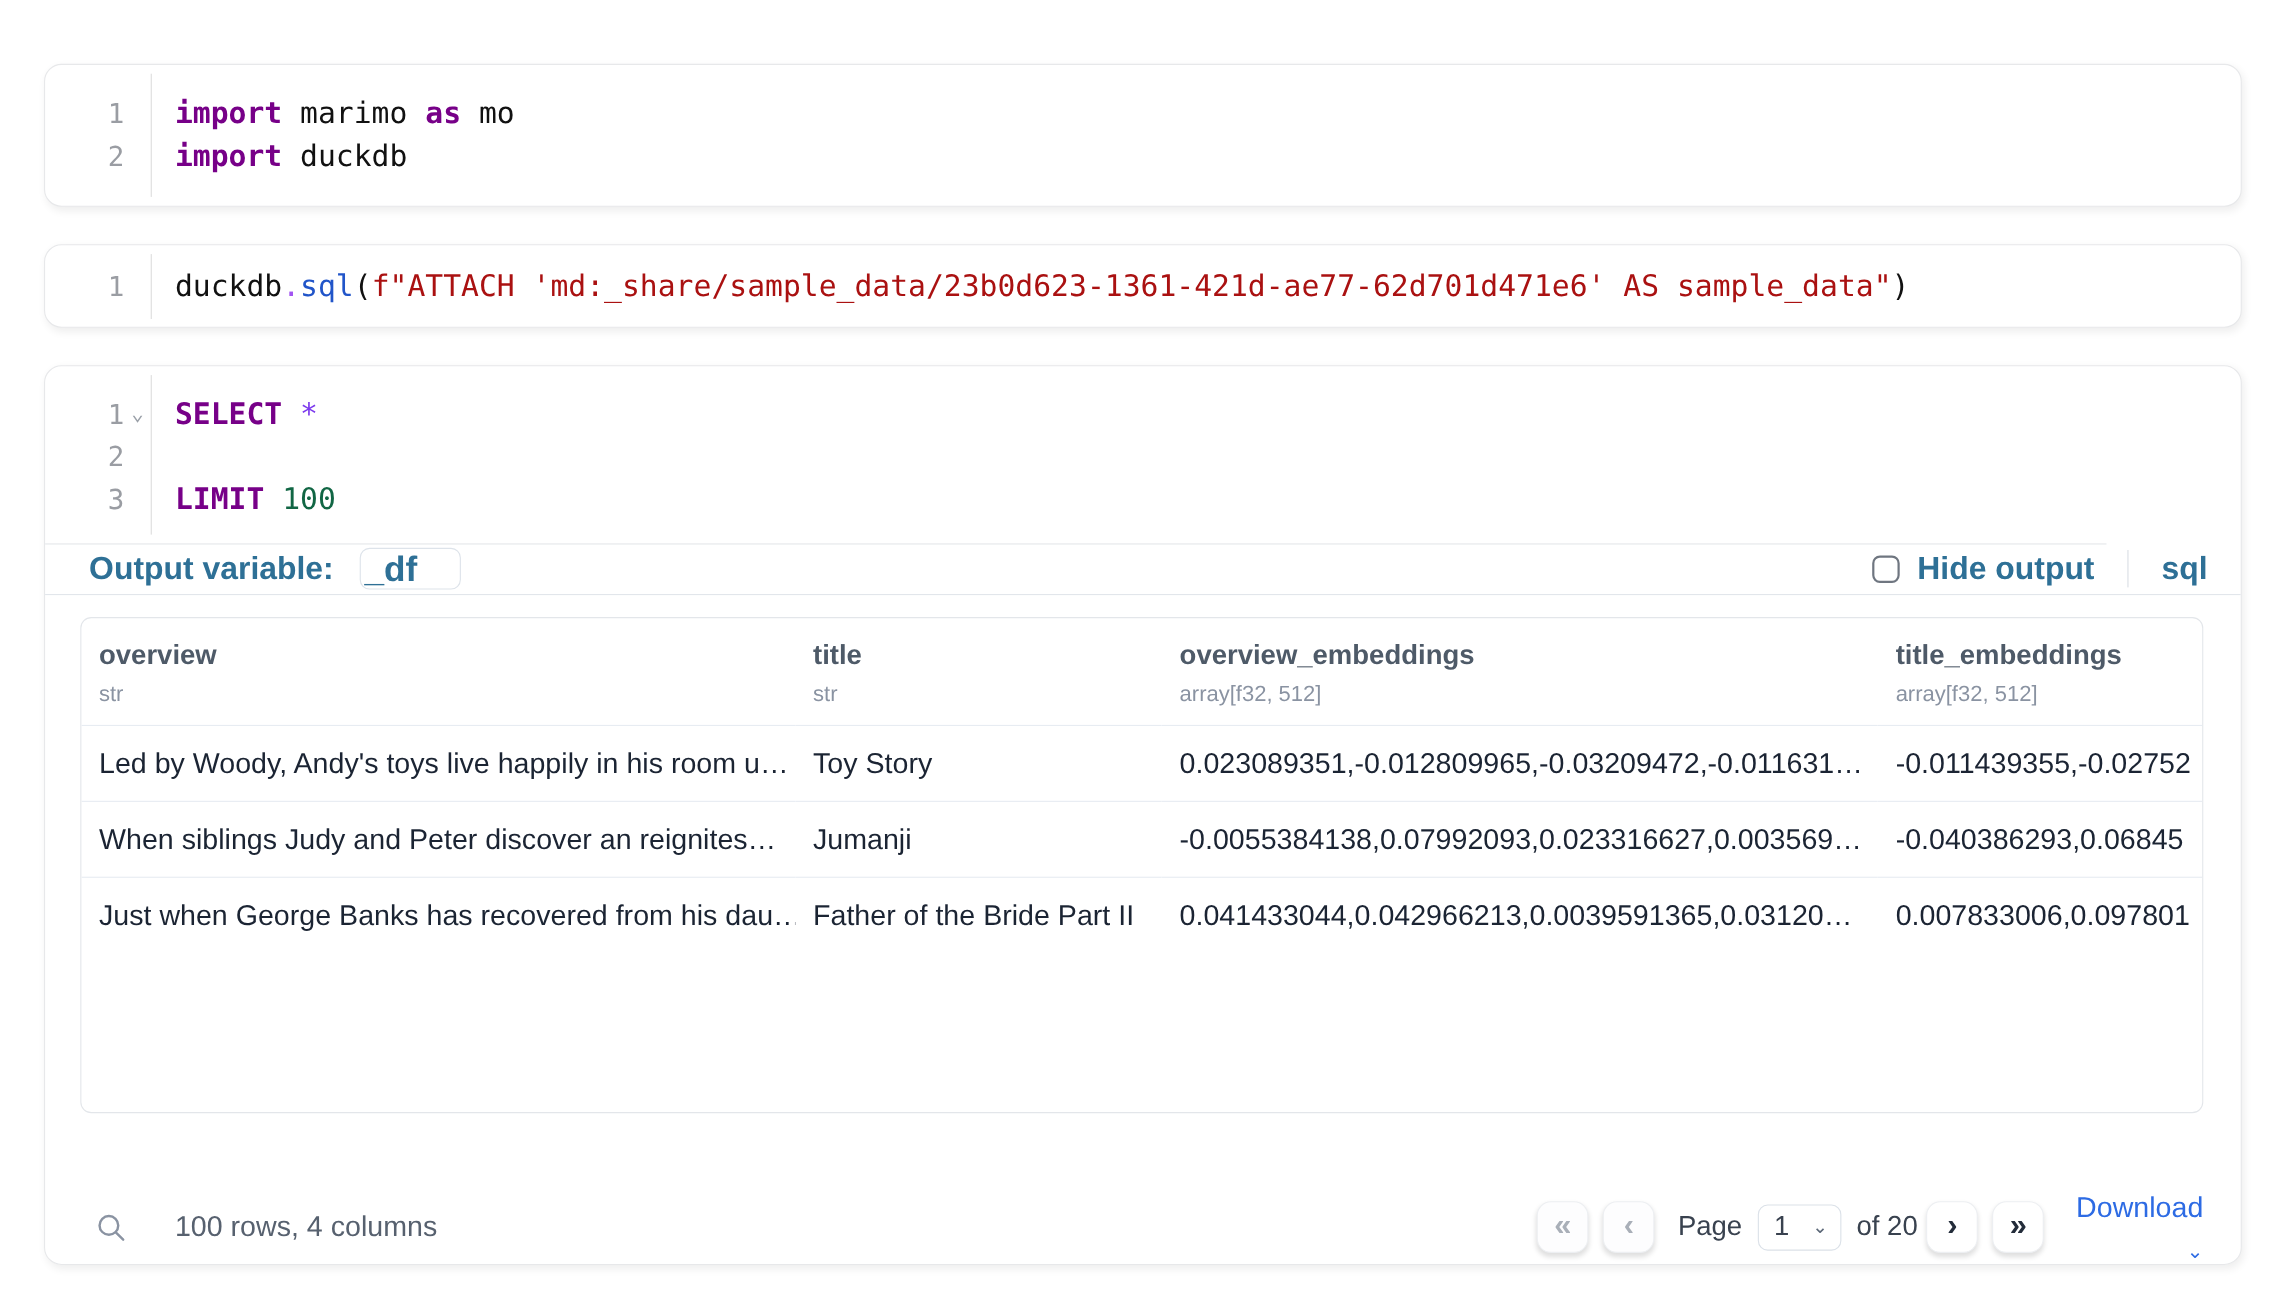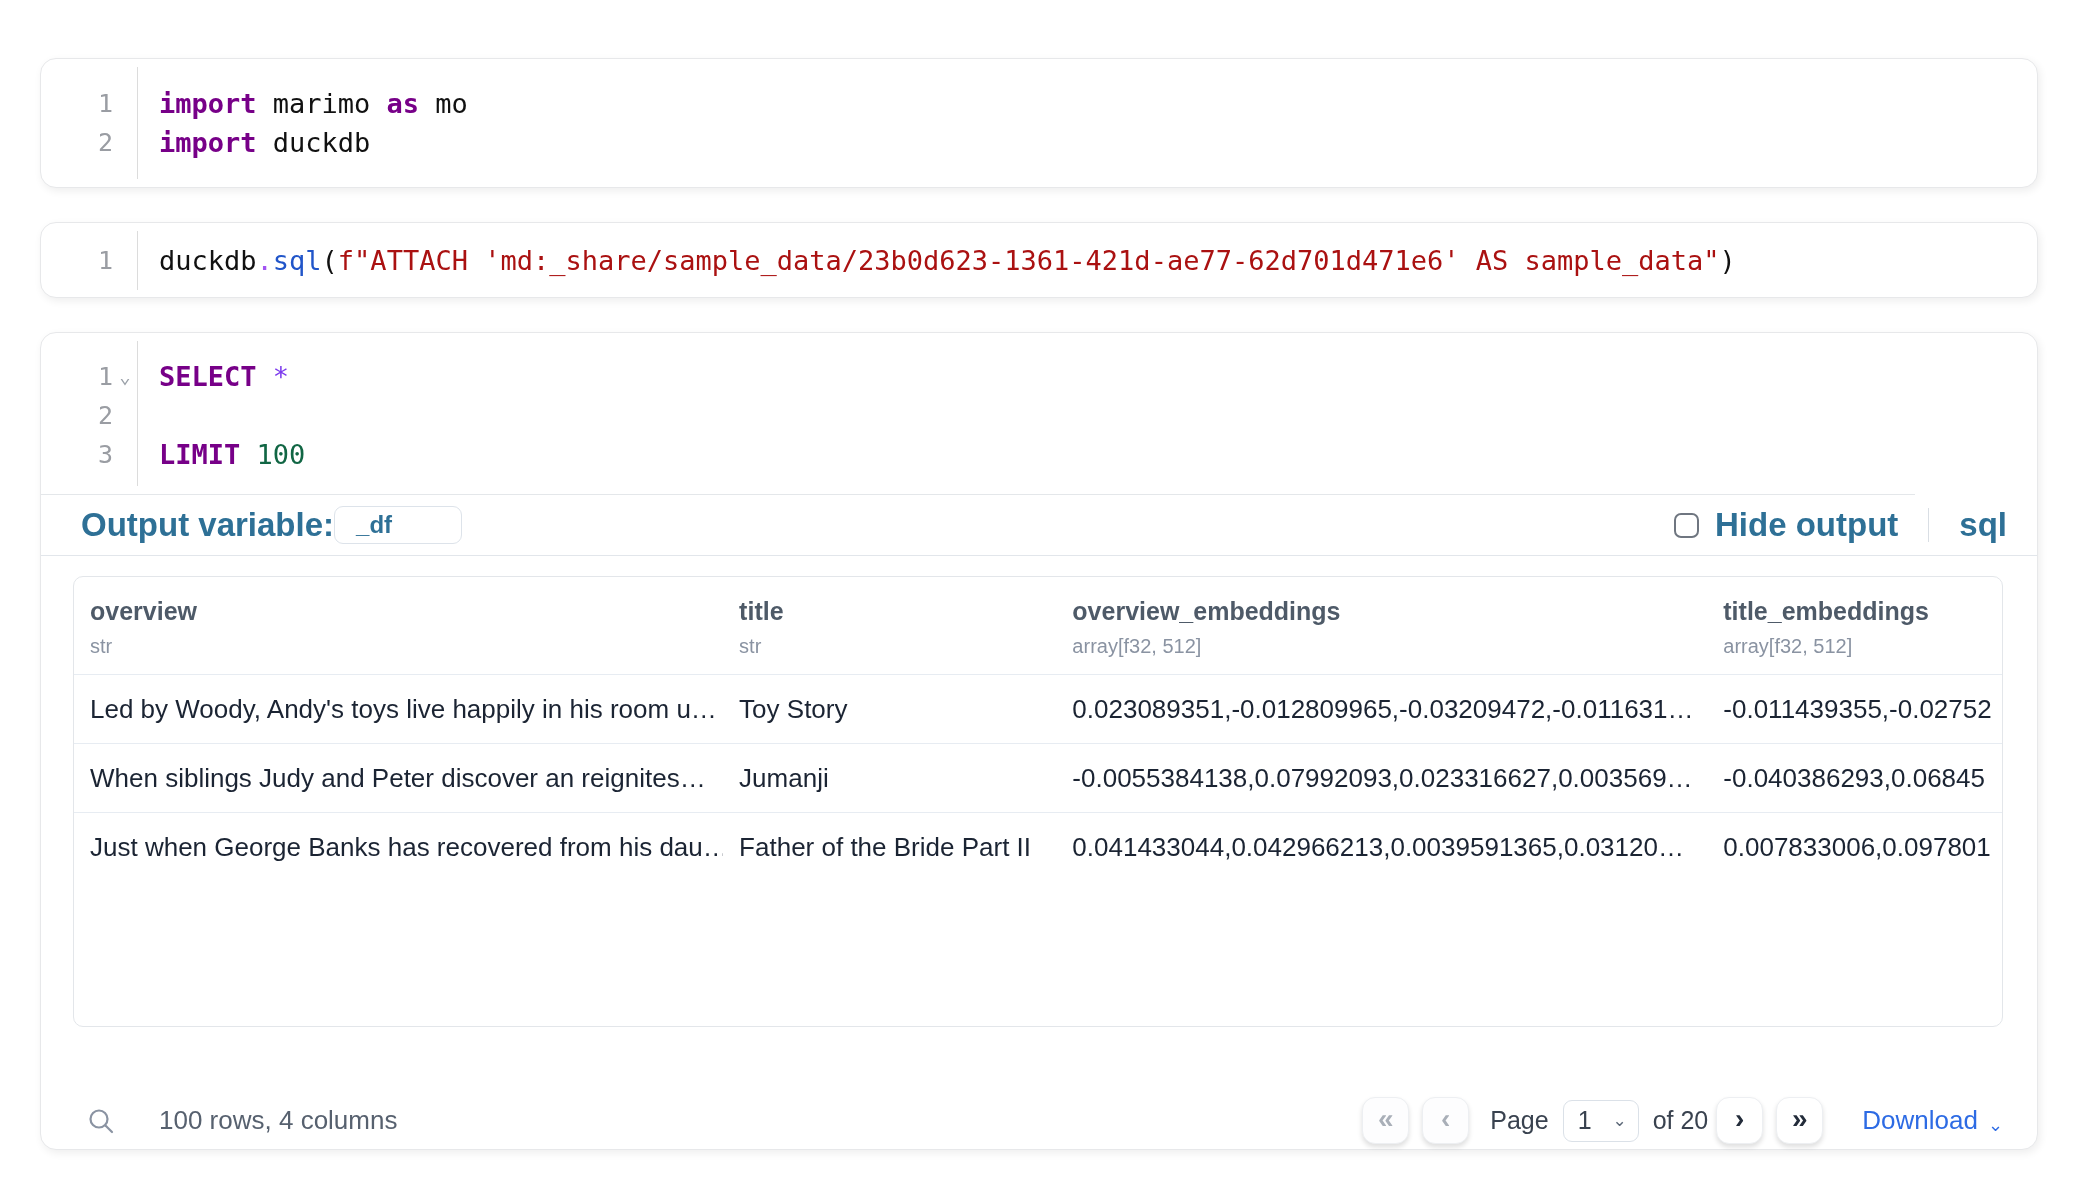--- a/index.html
+++ b/index.html
@@ -37,24 +37,24 @@
   .tok-fn  { color:var(--function_name,#2155c9); }
   .tok-dot { color:var(--punct_dot,#a254f2); }
   .tok-op  { color:var(--operator,#7c3aed); }
   .tok-pl  { color:var(--code_text,#111); }
 
   .code-divider { height:1px; background:#e4e7ea; margin-right:122px; }
 
   
   .config-row { height:60px; display:flex; align-items:center;
     padding:0 30px 0 40px; border-bottom:1px solid #e2e6eb; }
-  .cfg-label { color:var(--label_blue,#2e7096); font-weight:bold; font-size:33px;text-align:center; }
-  .cfg-input { margin-left:0; width:84px; height:36px; border:1.5px solid #dde3ea;
-    border-radius:9px; display:flex; align-items:center; padding:0 21px;
-    color:var(--label_blue,#2e7096); font-weight:bold; font-size:24px; }
+  .cfg-label { color:var(--label_blue,#2e7096); font-weight:bold; font-size:29px;text-align:center; }
+  .cfg-input { margin-left:24px; width:84px; height:36px; border:1.5px solid #dde3ea;
+    border-radius:9px; display:flex; align-items:center; padding:0 3px;
+    color:var(--label_blue,#2e7096); font-weight:bold; font-size:32px; }
   .cfg-right { margin-left:auto; display:flex; align-items:center; }
   .checkbox { width:25px; height:25px; border:2.5px solid #6f7680; border-radius:7px;
     background:#fff; margin-right:16px; box-sizing:border-box; }
   .vsep { width:1px; height:34px; background:#d9dee4; margin:0 30px; }
 
   
   .output-area { flex:1; padding:20px 34px 0 32px; display:flex; flex-direction:column;gap:46px; }
   .table-card { border:1px solid #e3e6ea; border-radius:10px; overflow:hidden; height:451px; box-sizing:border-box; }
   table { width:100%; border-collapse:collapse; table-layout:fixed; }
   th { text-align:left; padding:20px 8px 16px 16px; vertical-align:top; }
@@ -75,22 +75,22 @@
     border:1px solid #edeff2; background:#fff; box-shadow:0 3px 5px rgba(0,0,0,.13);
     display:flex; align-items:center; justify-content:center;
     font-size:28px; font-weight:bold; color:var(--active_chevron,#232c3a);
     margin-right:13px; padding-bottom:4px; cursor:pointer; }
   .pg-btn.disabled { color:var(--disabled_chevron,#a9afb8); background:#fdfdfe; }
   .pg-text { font-size:25px; color:#39424f; margin:0 8px; white-space:nowrap; }
   .pg-select { width:76px; height:42px; box-sizing:border-box; border:1px solid #dbe1e8;
     border-radius:9px; display:flex; align-items:center; justify-content:space-between;
     padding:0 11px 0 14px; margin:0 6px; font-size:25px; color:#39424f; background:#fff; }
   .pg-select .chev { color:#5c6878; font-size:17px; }
-  .download { margin-left:26px; display:flex; align-items:flex-end; gap:10px;
-    color:var(--link_blue,#2d6be4); font-size:26px; cursor:pointer; }
+  .download { margin-left:16px; display:flex; align-items:flex-end; gap:10px;
+    color:var(--link_blue,#2d6be4); font-size:26px; cursor:pointer;flex-direction:column; }
   .download .chev { font-size:18px; margin-top:4px; }
 </style>
 </head>
 <body>
 
 <div class="page">
 
   <section class="card" id="cell1">
     <div class="code-area">
         <div class="code-line">

